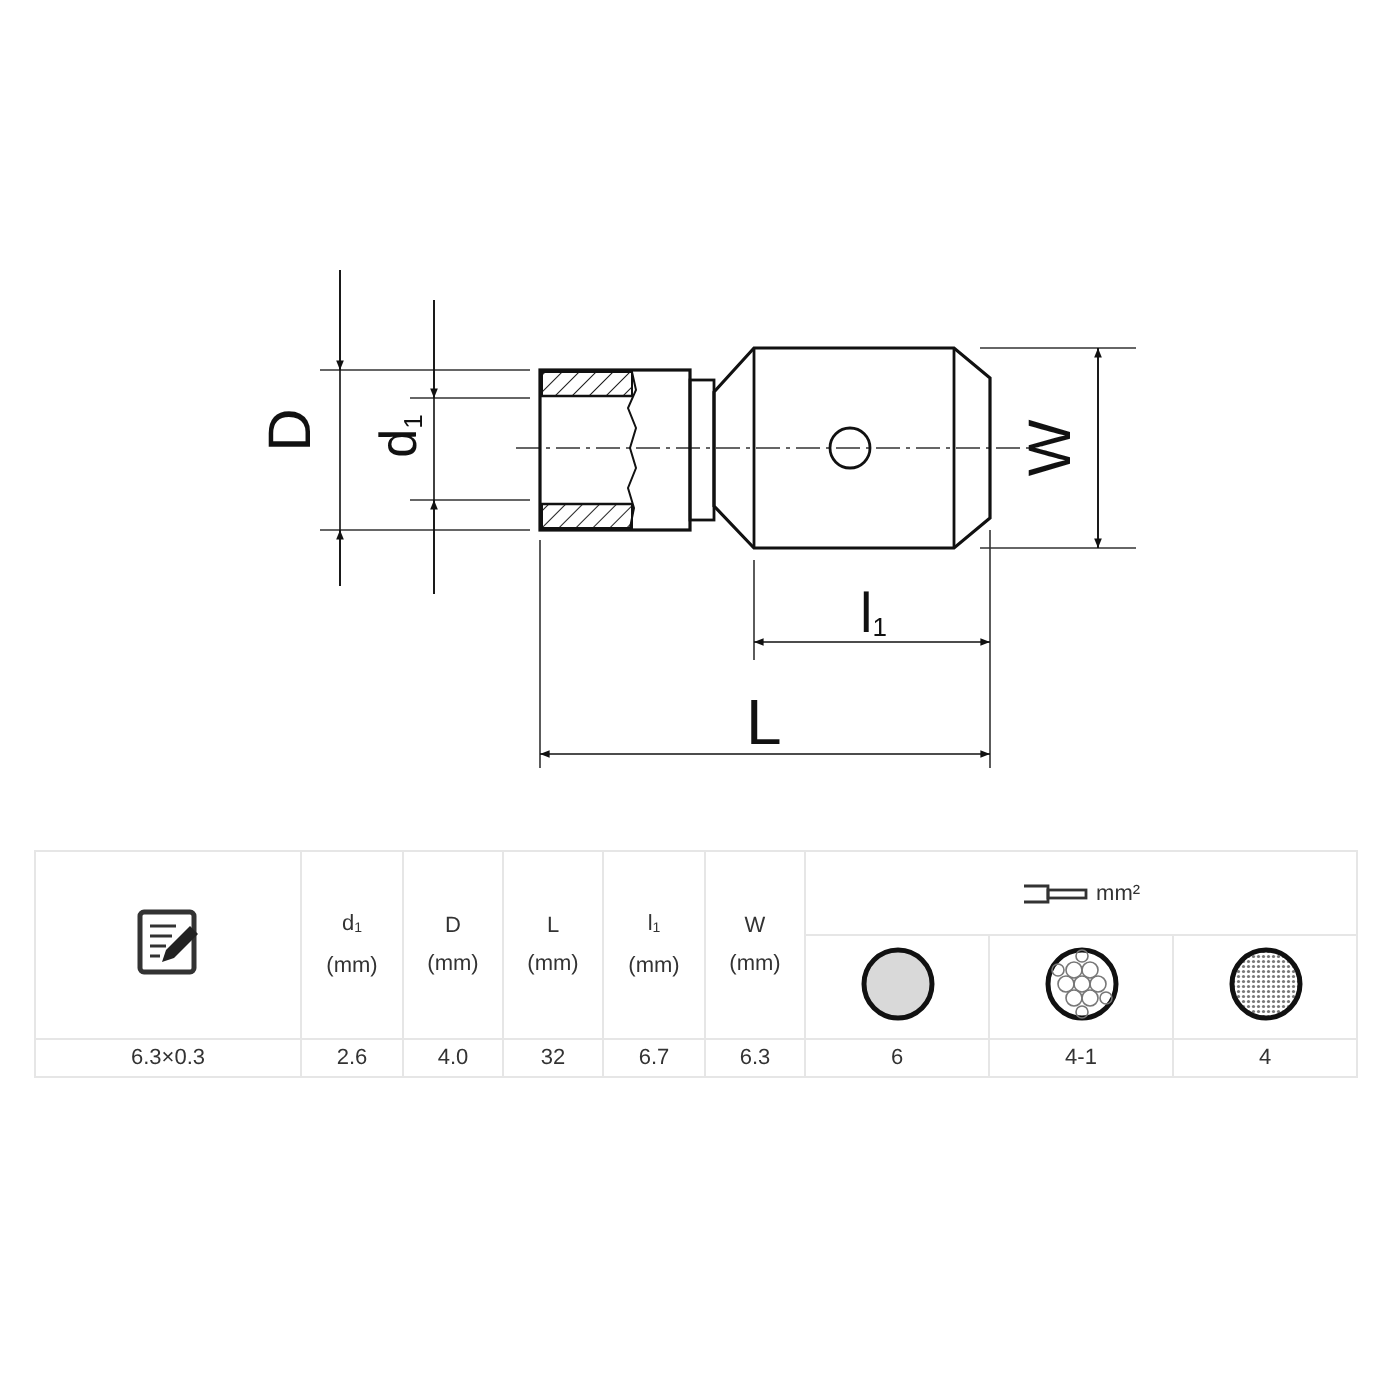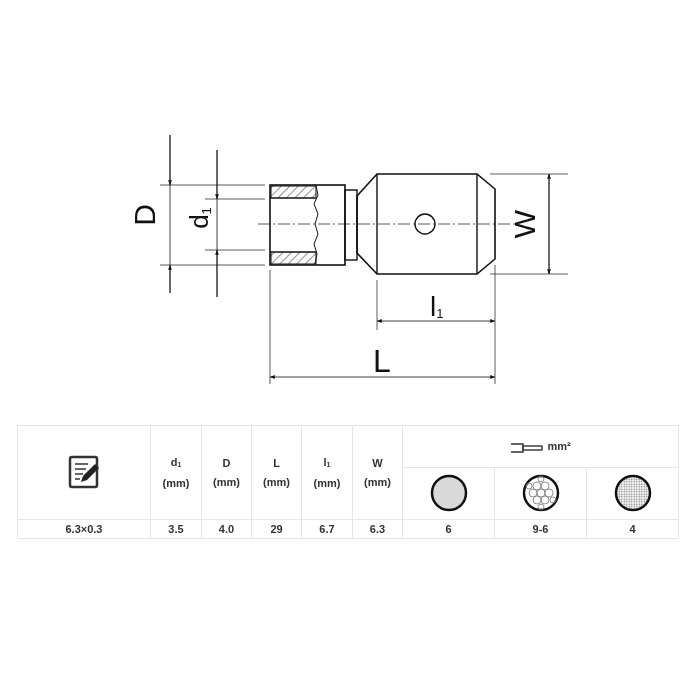--- a/index.html
+++ b/index.html
@@ -1,20 +1,20 @@
 <!DOCTYPE html>
 <html><head>
 <meta charset="utf-8">
 <style>
   html, body { margin:0; padding:0; background:#ffffff; }
   body { width:700px; height:700px; position:relative; overflow:hidden; font-family:"Liberation Sans", sans-serif; }
   #drawing { position:absolute; left:0; top:0; width:700px; height:400px; }
   .dim-label { font-family:"Liberation Sans", sans-serif; fill:#111; }
   #spec-table { position:absolute; left:17px; top:425px; width:661px; height:112px; border-collapse:collapse; table-layout:fixed; }
-  #spec-table td { border:1px solid #e6e6e6; text-align:center; vertical-align:middle; padding:0; color:#333; font-family:"Liberation Sans", sans-serif; font-weight:bold; font-size:11px; }
+  #spec-table td { border:1px solid #e6e6e6; text-align:center; vertical-align:middle; padding:0; color:#333; font-family:"Liberation Sans", sans-serif; font-weight:normal; font-size:11px; }
   .hdr { line-height:19px; color:#444; }
   .val { font-size:11px; color:#333; height:18px; }
   .sub { font-size:7px; vertical-align:-1px; }
   .wire-hdr { font-size:10px; font-weight:bold; color:#333; }
 </style>
 </head>
 <body>
 
 <svg id="drawing" viewBox="0 0 700 400" xmlns="http://www.w3.org/2000/svg">
   <defs>
@@ -158,23 +158,23 @@
                 <rect width="2.5" height="2.5" fill="#fff"></rect>
                 <circle cx="1.25" cy="1.25" r="0.8" fill="#777"></circle>
               </pattern>
             </defs>
         <circle cx="20" cy="20" r="17" fill="url(#dots)" stroke="#111" stroke-width="2.5"></circle>
       </svg>
     </td>
   </tr>
   <tr>
     <td class="val">6.3×0.3</td>
-    <td class="val">3.5</td>
+    <td class="val">2.6</td>
     <td class="val">4.0</td>
-    <td class="val">29</td>
+    <td class="val">32</td>
     <td class="val">6.7</td>
     <td class="val">6.3</td>
     <td class="val">6</td>
-    <td class="val">9-6</td>
+    <td class="val">4-1</td>
     <td class="val">4</td>
   </tr>
 </tbody>
   </table>
 
 </body></html>

